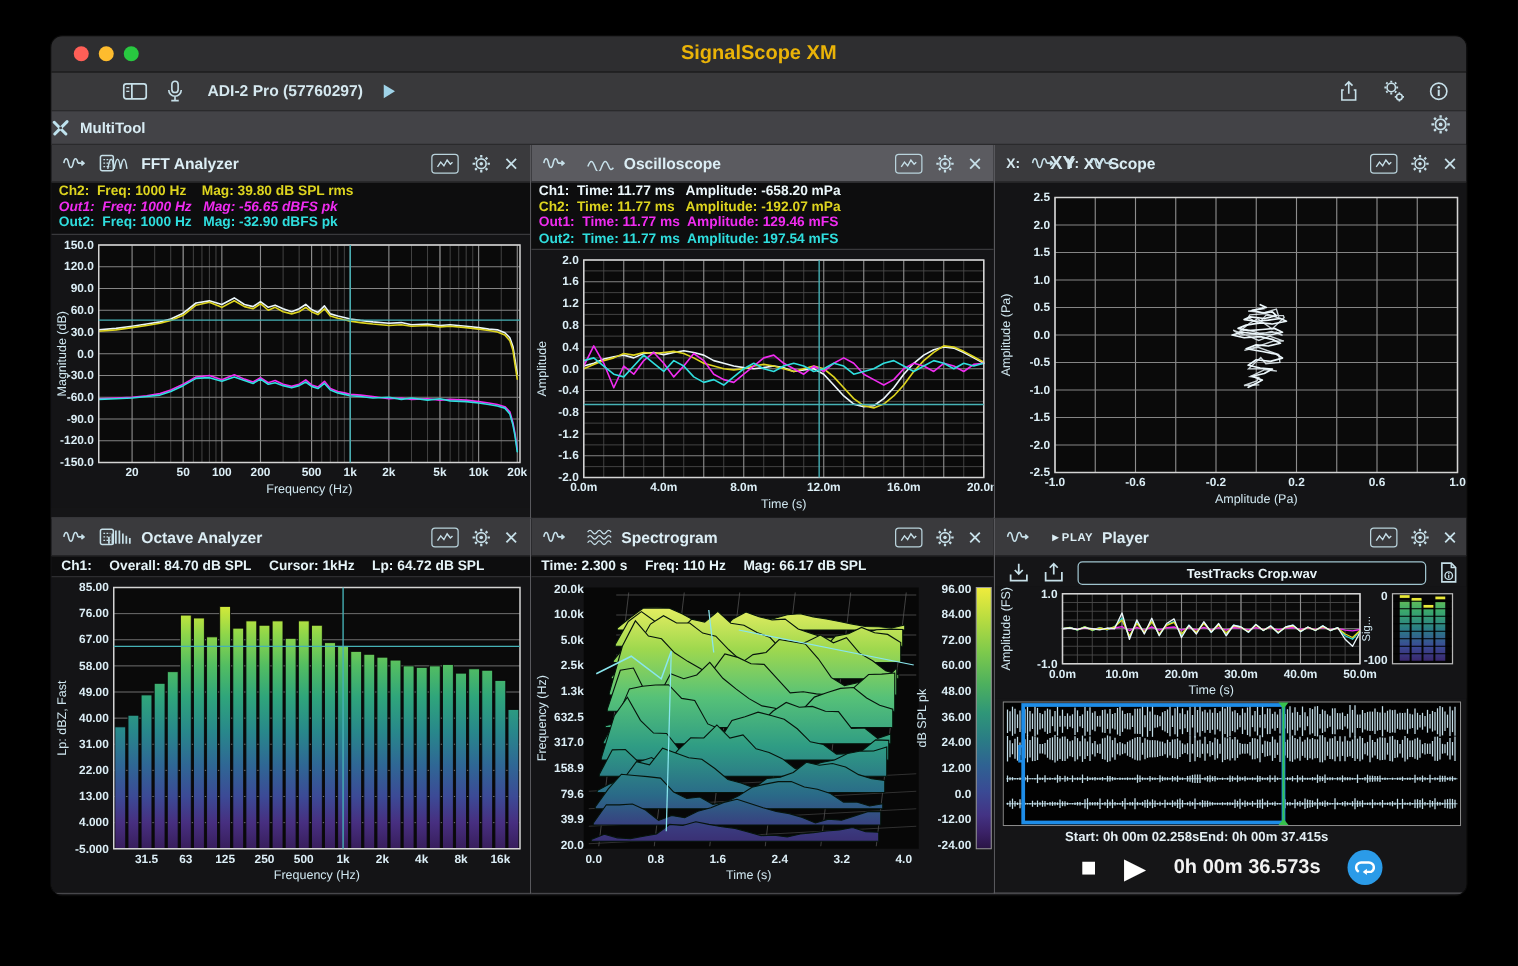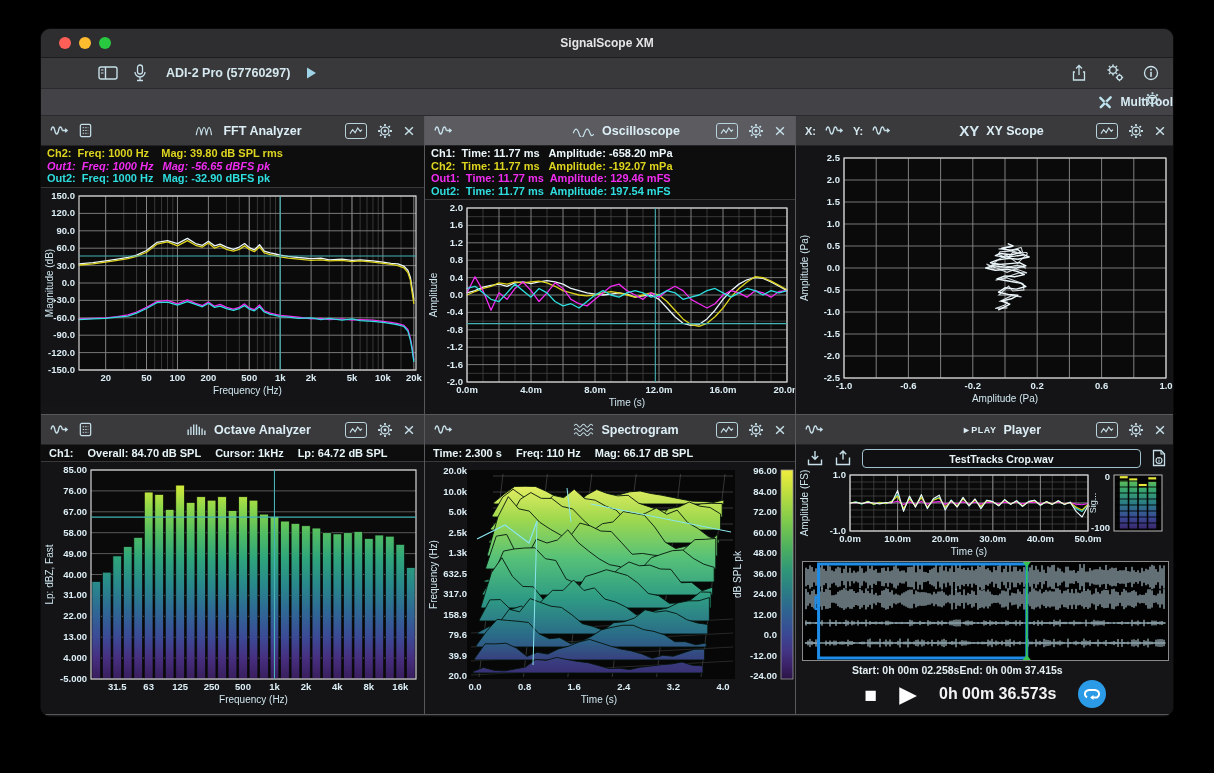--- a/index.html
+++ b/index.html
@@ -3,41 +3,41 @@
 <meta charset="utf-8">
 <style>
   html,body{margin:0;padding:0;background:#000;font-family:"Liberation Sans",sans-serif;}
   .stage{position:relative;width:1214px;height:773px;background:#000;overflow:hidden;}
   .window{position:absolute;left:40px;top:28px;width:1134px;height:689px;background:#1b1b1d;
           border-radius:10px;overflow:hidden;border:1px solid #0a0a0a;box-sizing:border-box;}
   
   .titlebar{height:28px;background:#2e2e30;display:flex;align-items:center;position:relative;border-bottom:1px solid #1c1c1c;}
   .lights{display:flex;gap:8px;margin-left:18px;}
   .light{width:12px;height:12px;border-radius:50%;}
-  .titlebar .wtitle{position:absolute;left:0;right:0;text-align:center;color:#e5e5e5;font-size:12px;font-weight:bold;}
+  .titlebar .wtitle{position:absolute;left:0;right:0;text-align:center;color:#eab308;font-size:16px;font-weight:bold;}
   
   .toolbar{height:30px;background:#39393b;display:flex;align-items:center;padding:0 14px;color:#c6dfe8;border-bottom:1px solid #2a2a2c;}
   .toolbar .tleft{display:flex;align-items:center;gap:14px;padding-left:43px;}
   .toolbar .devname{font-size:12.5px;font-weight:bold;color:#d5e8ef;margin-left:4px;}
   .toolbar .spacer{flex:1;}
   .toolbar .tright{display:flex;align-items:center;gap:18px;}
   .ic{display:inline-flex;align-items:center;justify-content:center;color:#c6dfe8;}
   .ic svg{display:block;}
   
   .mtbar{height:26px;background:#434347;display:flex;align-items:center;position:relative;border-bottom:1px solid #2a2a2c;}
-  .mtcenter{position:absolute;left:0;right:0;display:flex;justify-content:flex-end;align-items:center;gap:8px;color:#d8ecf4;font-size:12px;font-weight:bold;}
+  .mtcenter{position:absolute;left:0;right:0;display:flex;justify-content:flex-start;align-items:center;gap:8px;color:#d8ecf4;font-size:12px;font-weight:bold;}
   .mtgear{position:absolute;right:12px;top:2px;}
   
   .panels{display:grid;grid-template-columns:384px 371px 379px;grid-template-rows:299px 300px;}
   .panel{background:#151517;border-right:1px solid #58585c;border-bottom:1px solid #58585c;box-sizing:border-box;overflow:hidden;}
   .panel:nth-child(3n){border-right:none;}
   .phead{height:29px;background:#3a3a3d;display:flex;align-items:center;position:relative;border-bottom:1px solid #242426;color:#cfe4ec;}
   .phead.selected{background:#5b5b60;}
   .ph-left{display:flex;align-items:center;gap:9px;margin-left:9px;z-index:2;}
-  .ph-center{position:absolute;left:0;right:12px;display:flex;justify-content:center;align-items:center;gap:7px;font-size:12.5px;font-weight:bold;color:#dceef5;padding-left:44px;}
+  .ph-center{position:absolute;left:0;right:12px;display:flex;align-items:center;gap:7px;font-size:12.5px;font-weight:bold;color:#dceef5;padding-left:44px;}
   .ph-right{margin-left:auto;display:flex;align-items:center;gap:10px;margin-right:9px;z-index:2;}
   .chartbox-ic{border:1px solid #b9d3dc;border-radius:3px;padding:1px 2px;}
   .xylab{font-size:11px;font-weight:bold;color:#d5e8ef;}
   .playglyph{font-size:9px;font-weight:bold;letter-spacing:.5px;color:#dceef5;}
   .xybig{font-size:15px;font-weight:bold;color:#d5e8ef;}
   
   .readout{background:#0d0d0e;border-bottom:1px solid #39393c;padding:1px 0 2px 6px;}
   .ro-line{font-size:11px;font-weight:bold;line-height:12.5px;white-space:pre;}
   .readout1{background:#0d0d0e;border-bottom:1px solid #39393c;height:16px;display:flex;align-items:center;
             font-size:11px;font-weight:bold;color:#e6f4f8;gap:14px;padding-left:8px;white-space:pre;}

